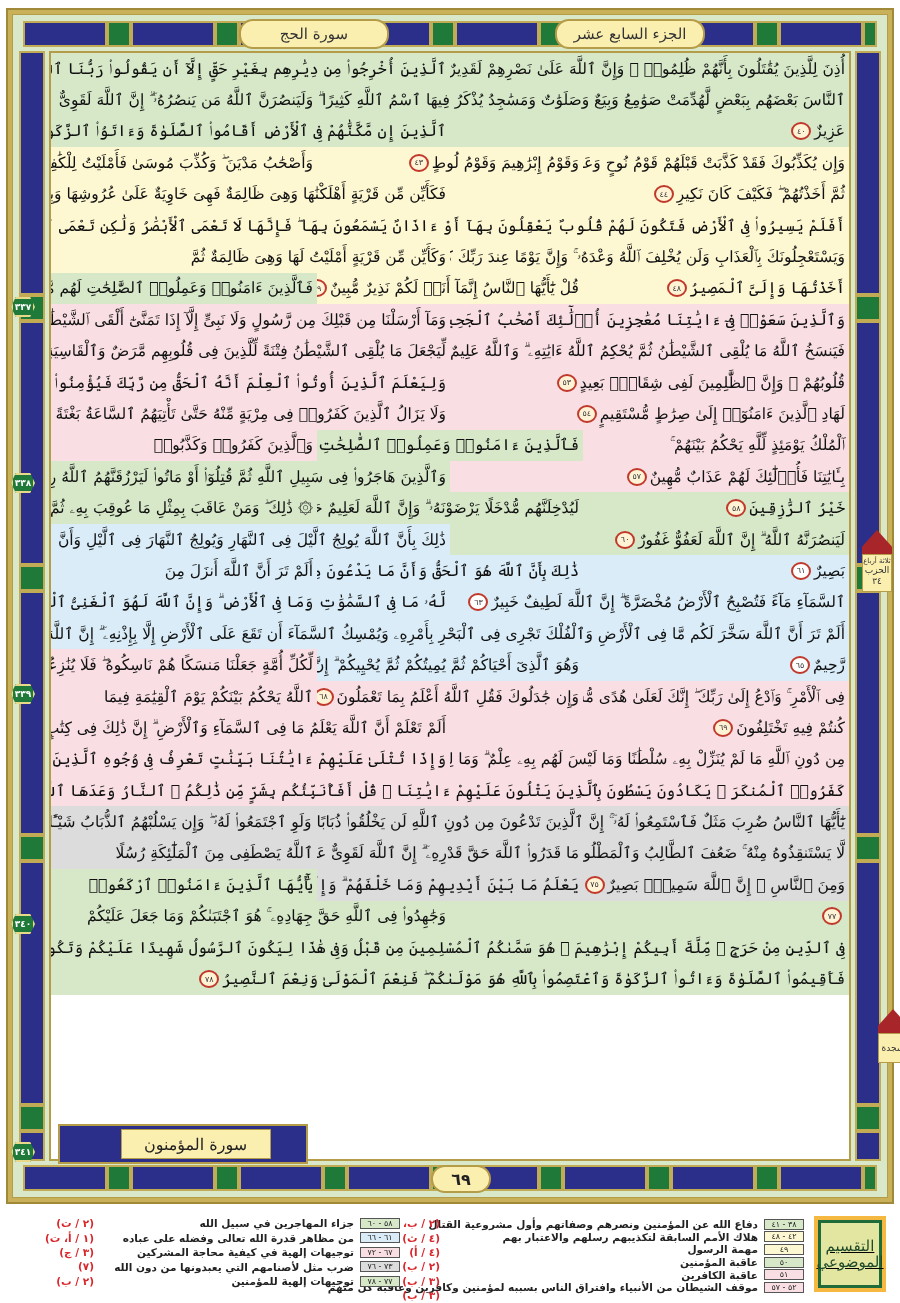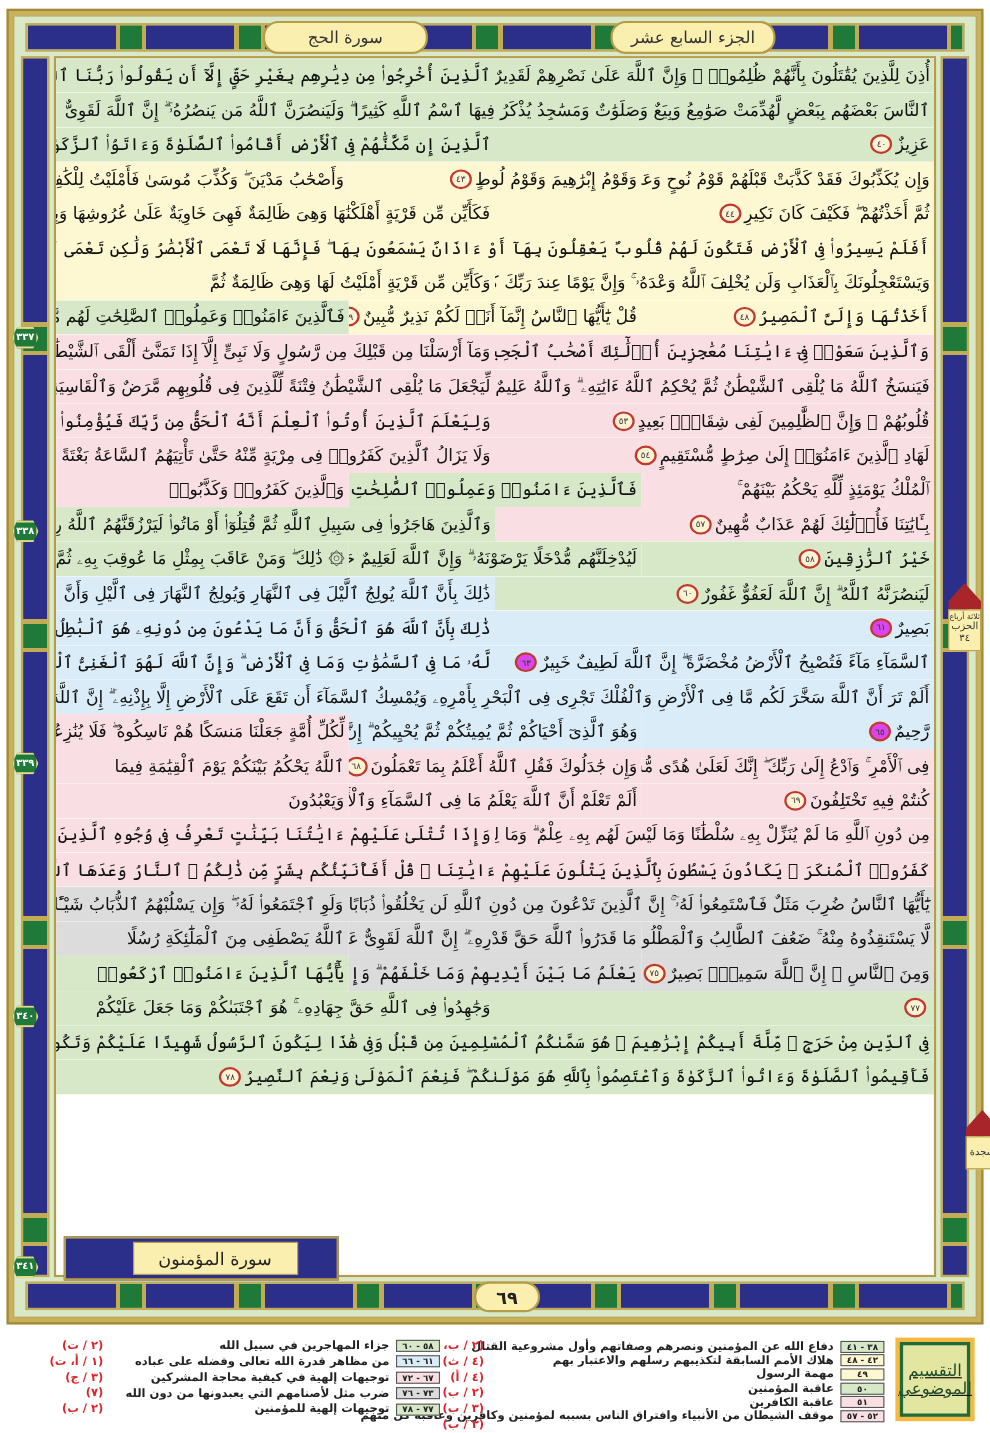--- a/index.html
+++ b/index.html
@@ -80,21 +80,21 @@
   .c-gray { background: #dcdcdc; }
 
   .ayah {
     display: inline-flex; align-items: center; justify-content: center;
     width: 20px; height: 18px; margin: 0 3px;
     border: 2px solid #c0392b; border-radius: 50%;
     background: #fff3d6;
     font-family: "DejaVu Sans", sans-serif; font-size: 8px; color: #333;
     flex-shrink: 0;
   }
-  .ayah.blue { background: #d946ef; }
+  .ayah.blue { background: #ffffff; }
 
   .surah-banner {
     position: absolute; left: 58px; top: 1124px; width: 250px; height: 40px;
     background: #2b2f8a; border: 2px solid #b59c48;
     display: flex; align-items: center; justify-content: center; padding-left: 25px;
   }
   .surah-banner-inner {
     background: #fbefb0; width: 150px; height: 30px;
     border: 1px solid #b59c48;
     display: flex; align-items: center; justify-content: center;
@@ -137,21 +137,21 @@
     position: absolute; top: 6px;
     font-size: 10.5px; font-weight: bold; color: #222;
   }
   .legend-col-right { right: 96px; width: 360px; }
   .legend-col-left { right: 500px; width: 290px; }
   .legend-row { display: flex; align-items: center; height: 12.6px; white-space: nowrap; }
   .legend-row.tall { height: 14.5px; }
   .swatch {
     display: inline-block; width: 40px; height: 11px; margin-left: 6px;
     border: 1px solid #555; font-size: 8px; text-align: center; line-height: 9px;
-    font-weight: bold; flex-shrink: 0;
+    font-weight: normal; flex-shrink: 0;
   }
   .refs-col {
     position: absolute; top: 4px; font-size: 10.5px; color: #d9262a; font-weight: bold; direction: rtl;
   }
   .refs-col-mid { right: 460px; width: 60px; }
   .refs-col-left { left: 14px; width: 80px; }
   .ref-row { height: 14.4px; display: flex; align-items: center; white-space: nowrap; }
 </style>
 </head>
 <body>
@@ -313,20 +313,23 @@
           </div>
         </div>
         <div class="line">
           <div class="seg flex c-blue">
             <span>بَصِيرٌ</span>
             <span class="ayah blue">٦١</span>
           </div>
           <div class="seg flex c-blue">
             <span>ذَٰلِكَ بِأَنَّ ٱللَّهَ هُوَ ٱلْحَقُّ وَأَنَّ مَا يَدْعُونَ مِن دُونِهِۦ هُوَ ٱلْبَٰطِلُ وَأَنَّ ٱللَّهَ هُوَ ٱلْعَلِىُّ ٱلْكَبِيرُ</span>
           </div>
+          <div class="seg flex c-blue">
+            <span>أَلَمْ تَرَ أَنَّ ٱللَّهَ أَنزَلَ مِنَ</span>
+          </div>
         </div>
         <div class="line">
           <div class="seg flex c-blue">
             <span>ٱلسَّمَآءِ مَآءً فَتُصْبِحُ ٱلْأَرْضُ مُخْضَرَّةً ۗ إِنَّ ٱللَّهَ لَطِيفٌ خَبِيرٌ</span>
             <span class="ayah blue">٦٣</span>
           </div>
           <div class="seg flex c-blue">
             <span>لَّهُۥ مَا فِى ٱلسَّمَٰوَٰتِ وَمَا فِى ٱلْأَرْضِ ۗ وَإِنَّ ٱللَّهَ لَهُوَ ٱلْغَنِىُّ ٱلْحَمِيدُ</span>
           </div>
         </div>
@@ -359,23 +362,20 @@
             <span>ٱللَّهُ يَحْكُمُ بَيْنَكُمْ يَوْمَ ٱلْقِيَٰمَةِ فِيمَا</span>
           </div>
         </div>
         <div class="line">
           <div class="seg flex c-pink">
             <span>كُنتُمْ فِيهِ تَخْتَلِفُونَ</span>
             <span class="ayah">٦٩</span>
           </div>
           <div class="seg flex c-pink">
             <span>أَلَمْ تَعْلَمْ أَنَّ ٱللَّهَ يَعْلَمُ مَا فِى ٱلسَّمَآءِ وَٱلْأَرْضِ ۗ إِنَّ ذَٰلِكَ فِى كِتَٰبٍ ۚ إِنَّ ذَٰلِكَ عَلَى ٱللَّهِ يَسِيرٌ</span>
-          </div>
-          <div class="seg flex c-pink">
-            <span>وَيَعْبُدُونَ</span>
           </div>
         </div>
         <div class="line">
           <div class="seg flex c-pink">
             <span>مِن دُونِ ٱللَّهِ مَا لَمْ يُنَزِّلْ بِهِۦ سُلْطَٰنًا وَمَا لَيْسَ لَهُم بِهِۦ عِلْمٌ ۗ وَمَا لِلظَّٰلِمِينَ مِن نَّصِيرٍ</span>
           </div>
           <div class="seg flex c-pink">
             <span>وَإِذَا تُتْلَىٰ عَلَيْهِمْ ءَايَٰتُنَا بَيِّنَٰتٍ تَعْرِفُ فِى وُجُوهِ ٱلَّذِينَ</span>
           </div>
         </div>

